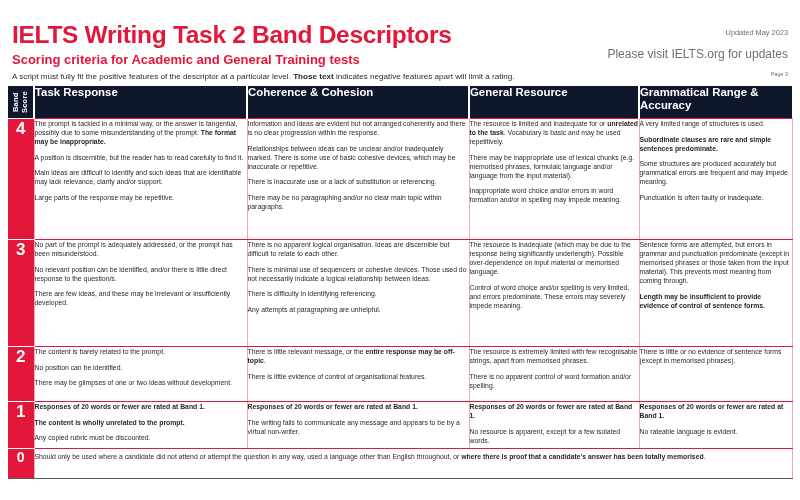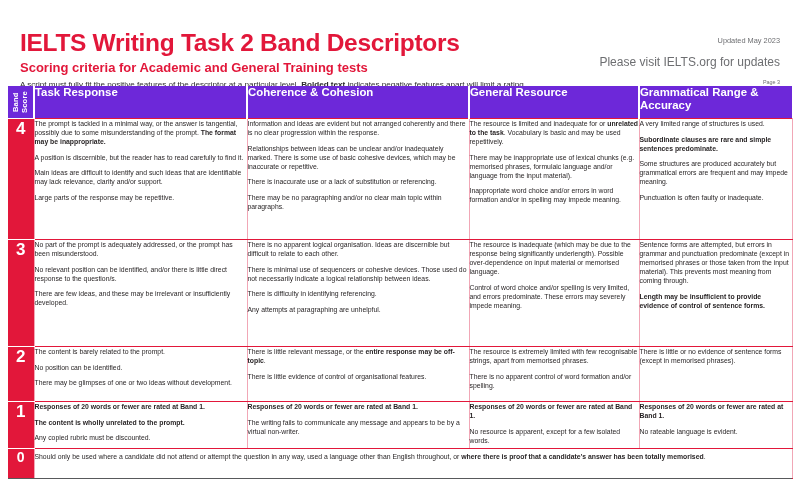--- a/index.html
+++ b/index.html
@@ -14,21 +14,21 @@
     font-family: "Liberation Sans", sans-serif;
     color: #231f20;
     -webkit-font-smoothing: antialiased;
   }
 
   .page {
     position: relative;
     width: 800px;
     height: 500px;
     box-sizing: border-box;
-    padding: 8px;
+    padding: 0;
   }
 
   
   .header {
     position: relative;
     padding: 22px 12px 0 12px;
   }
   .doc-title {
     font-size: 24.5px;
     font-weight: bold;
@@ -82,21 +82,21 @@
 
   
   col.c-band { width: 26px; }
   col.c-tr   { width: 213px; }
   col.c-cc   { width: 222px; }
   col.c-lr   { width: 170px; }
   col.c-gra  { width: 153px; }
 
   
   thead th {
-    background: #6d28d9;
+    background: #0f172a;
     color: #ffffff;
     font-size: 11.4px;
     font-weight: bold;
     text-align: left;
     line-height: 1.12;
     padding: 4px 6px 5px 6px;
     border-right: 2px solid #ffffff;
     height: 26px;
   }
   thead th.band-head {
@@ -176,21 +176,21 @@
   }
 </style>
 </head>
 <body>
 
 <div class="page">
 
   <div class="header">
     <h1 class="doc-title">IELTS Writing Task 2 Band Descriptors</h1>
     <div class="doc-subtitle">Scoring criteria for Academic and General Training tests</div>
-    <div class="doc-note"><span>A script must fully fit the positive features of the descriptor at a particular level. </span><b>Bolded text</b><span> indicates negative features apart will limit a rating.</span></div>
+    <div class="doc-note"><span>A script must fully fit the positive features of the descriptor at a particular level. </span><b>Those text</b><span> indicates negative features apart will limit a rating.</span></div>
 
     <div class="meta">
       <div class="meta-updated">Updated May 2023</div>
       <div class="meta-visit">Please visit IELTS.org for updates</div>
       <div class="meta-page">Page 3</div>
     </div>
   </div>
 
   <div class="table-wrap">
     <table class="descriptors">

